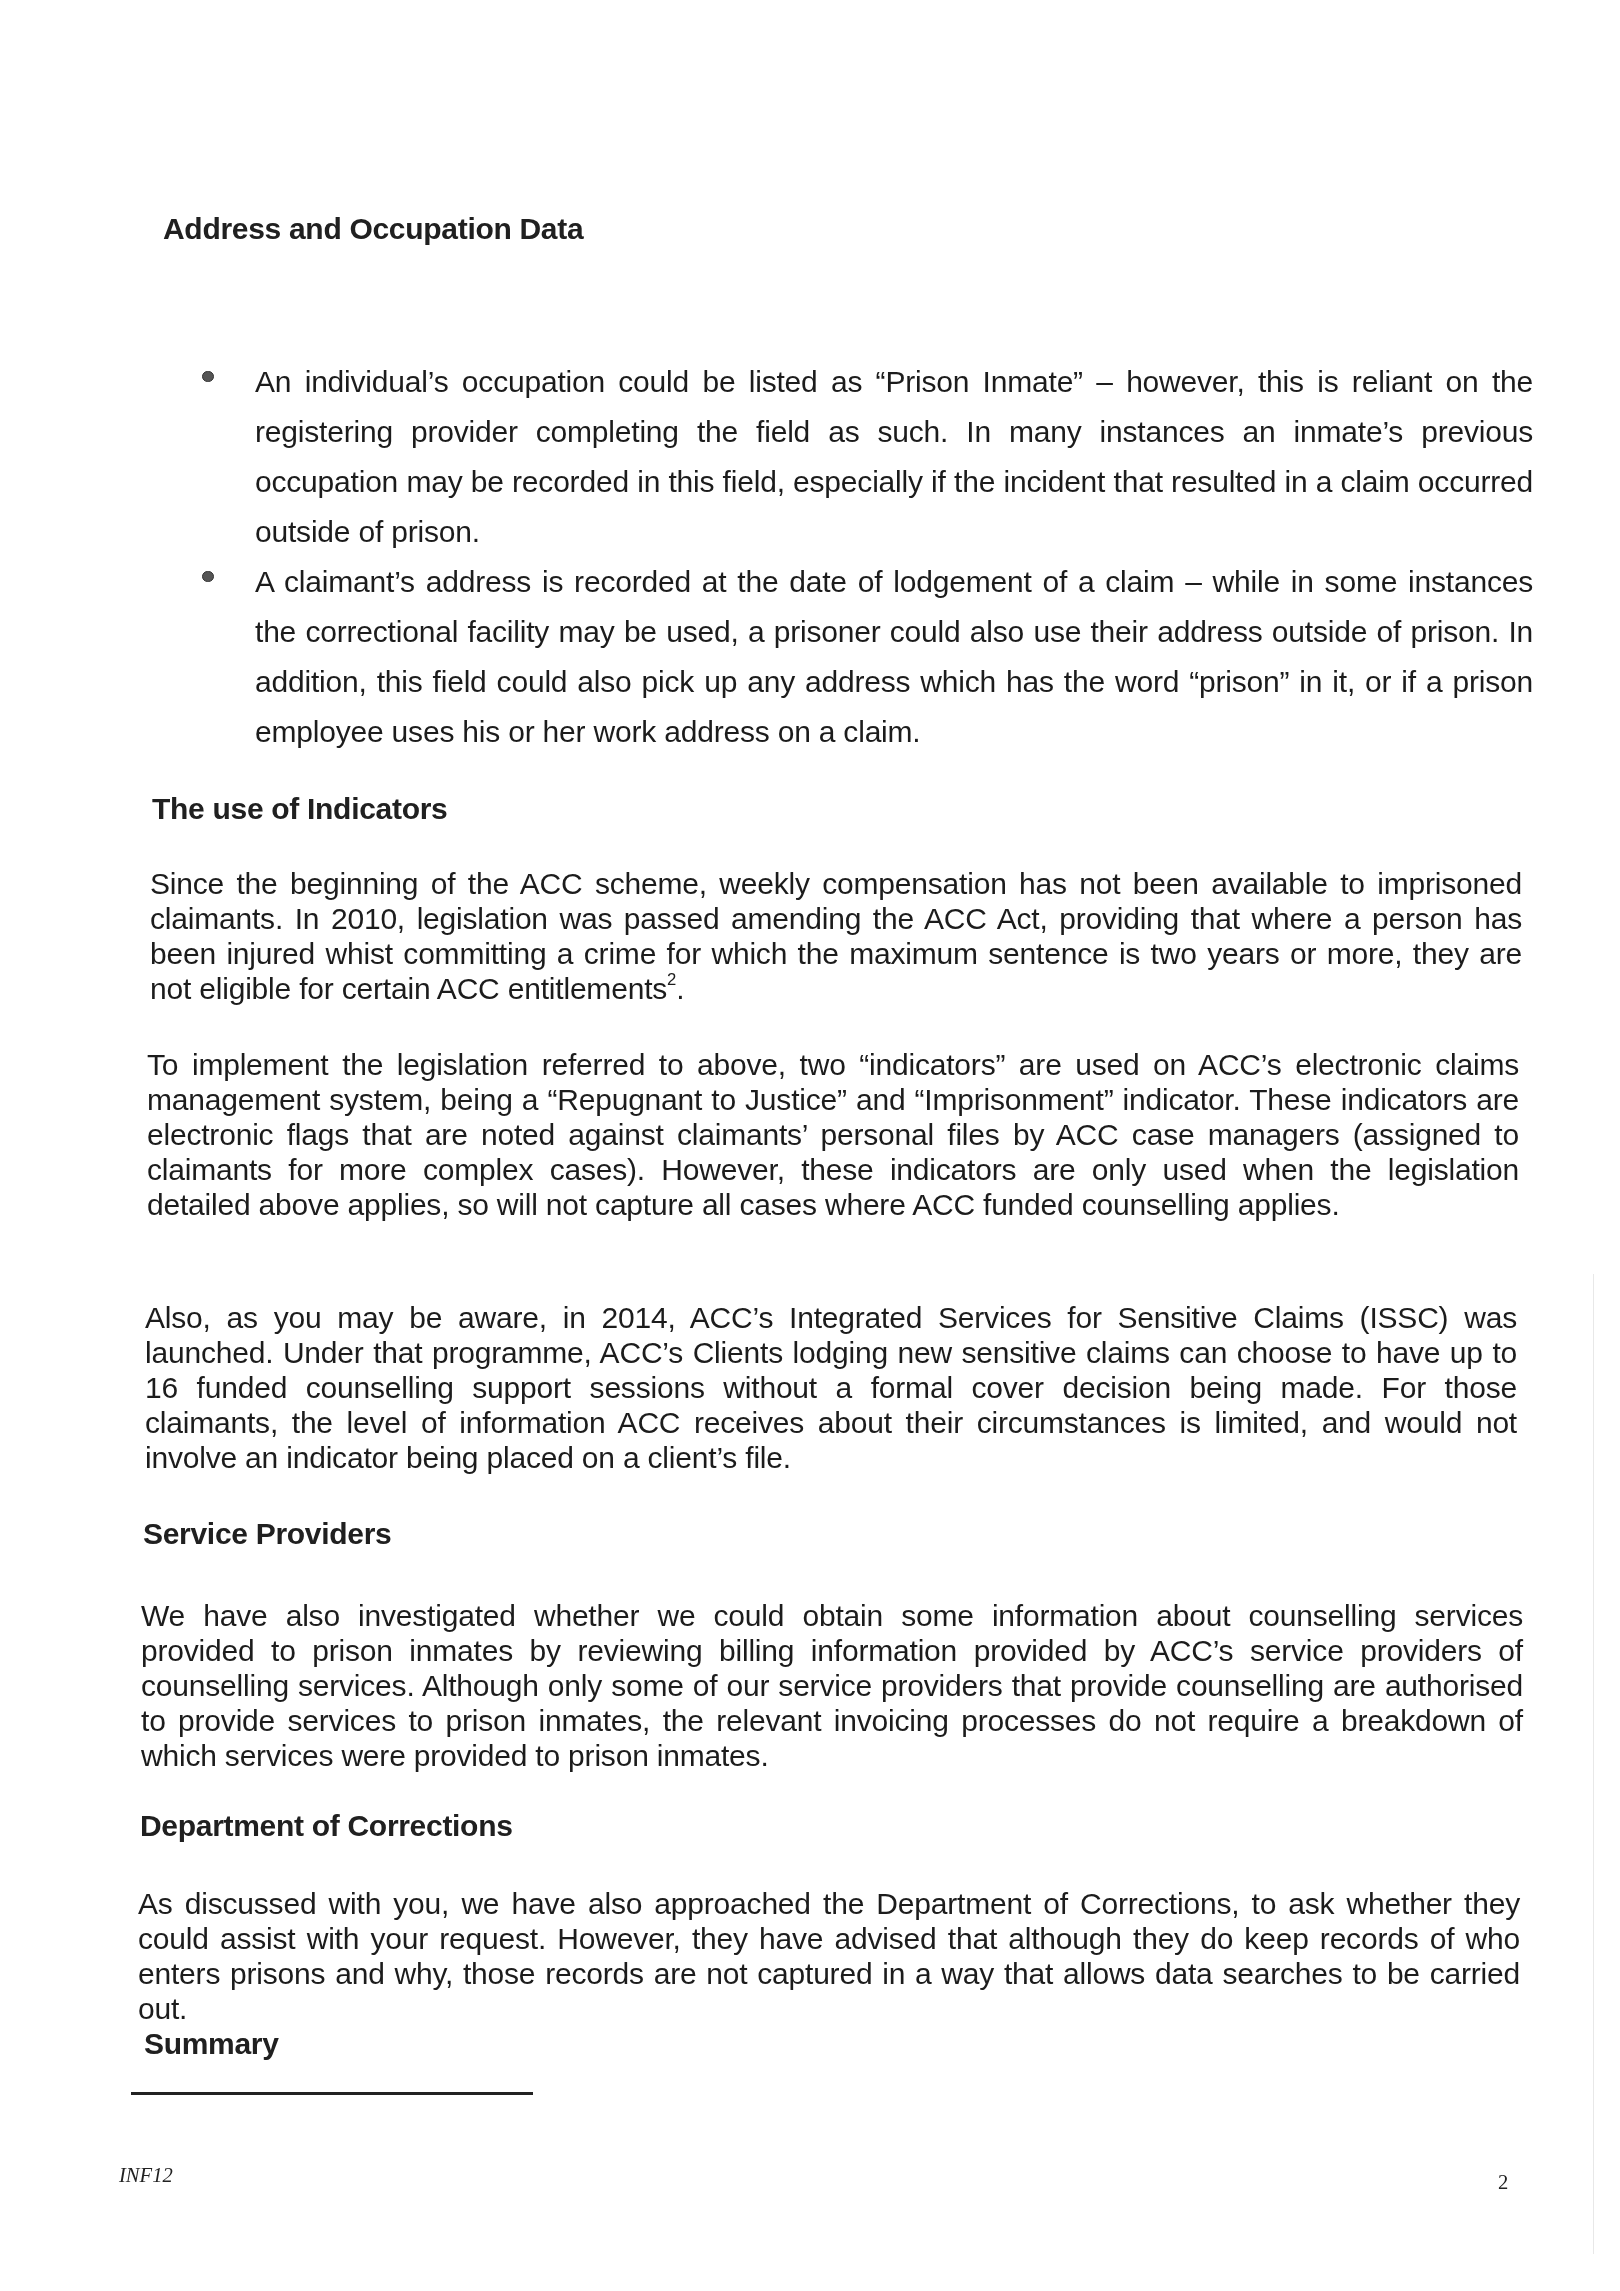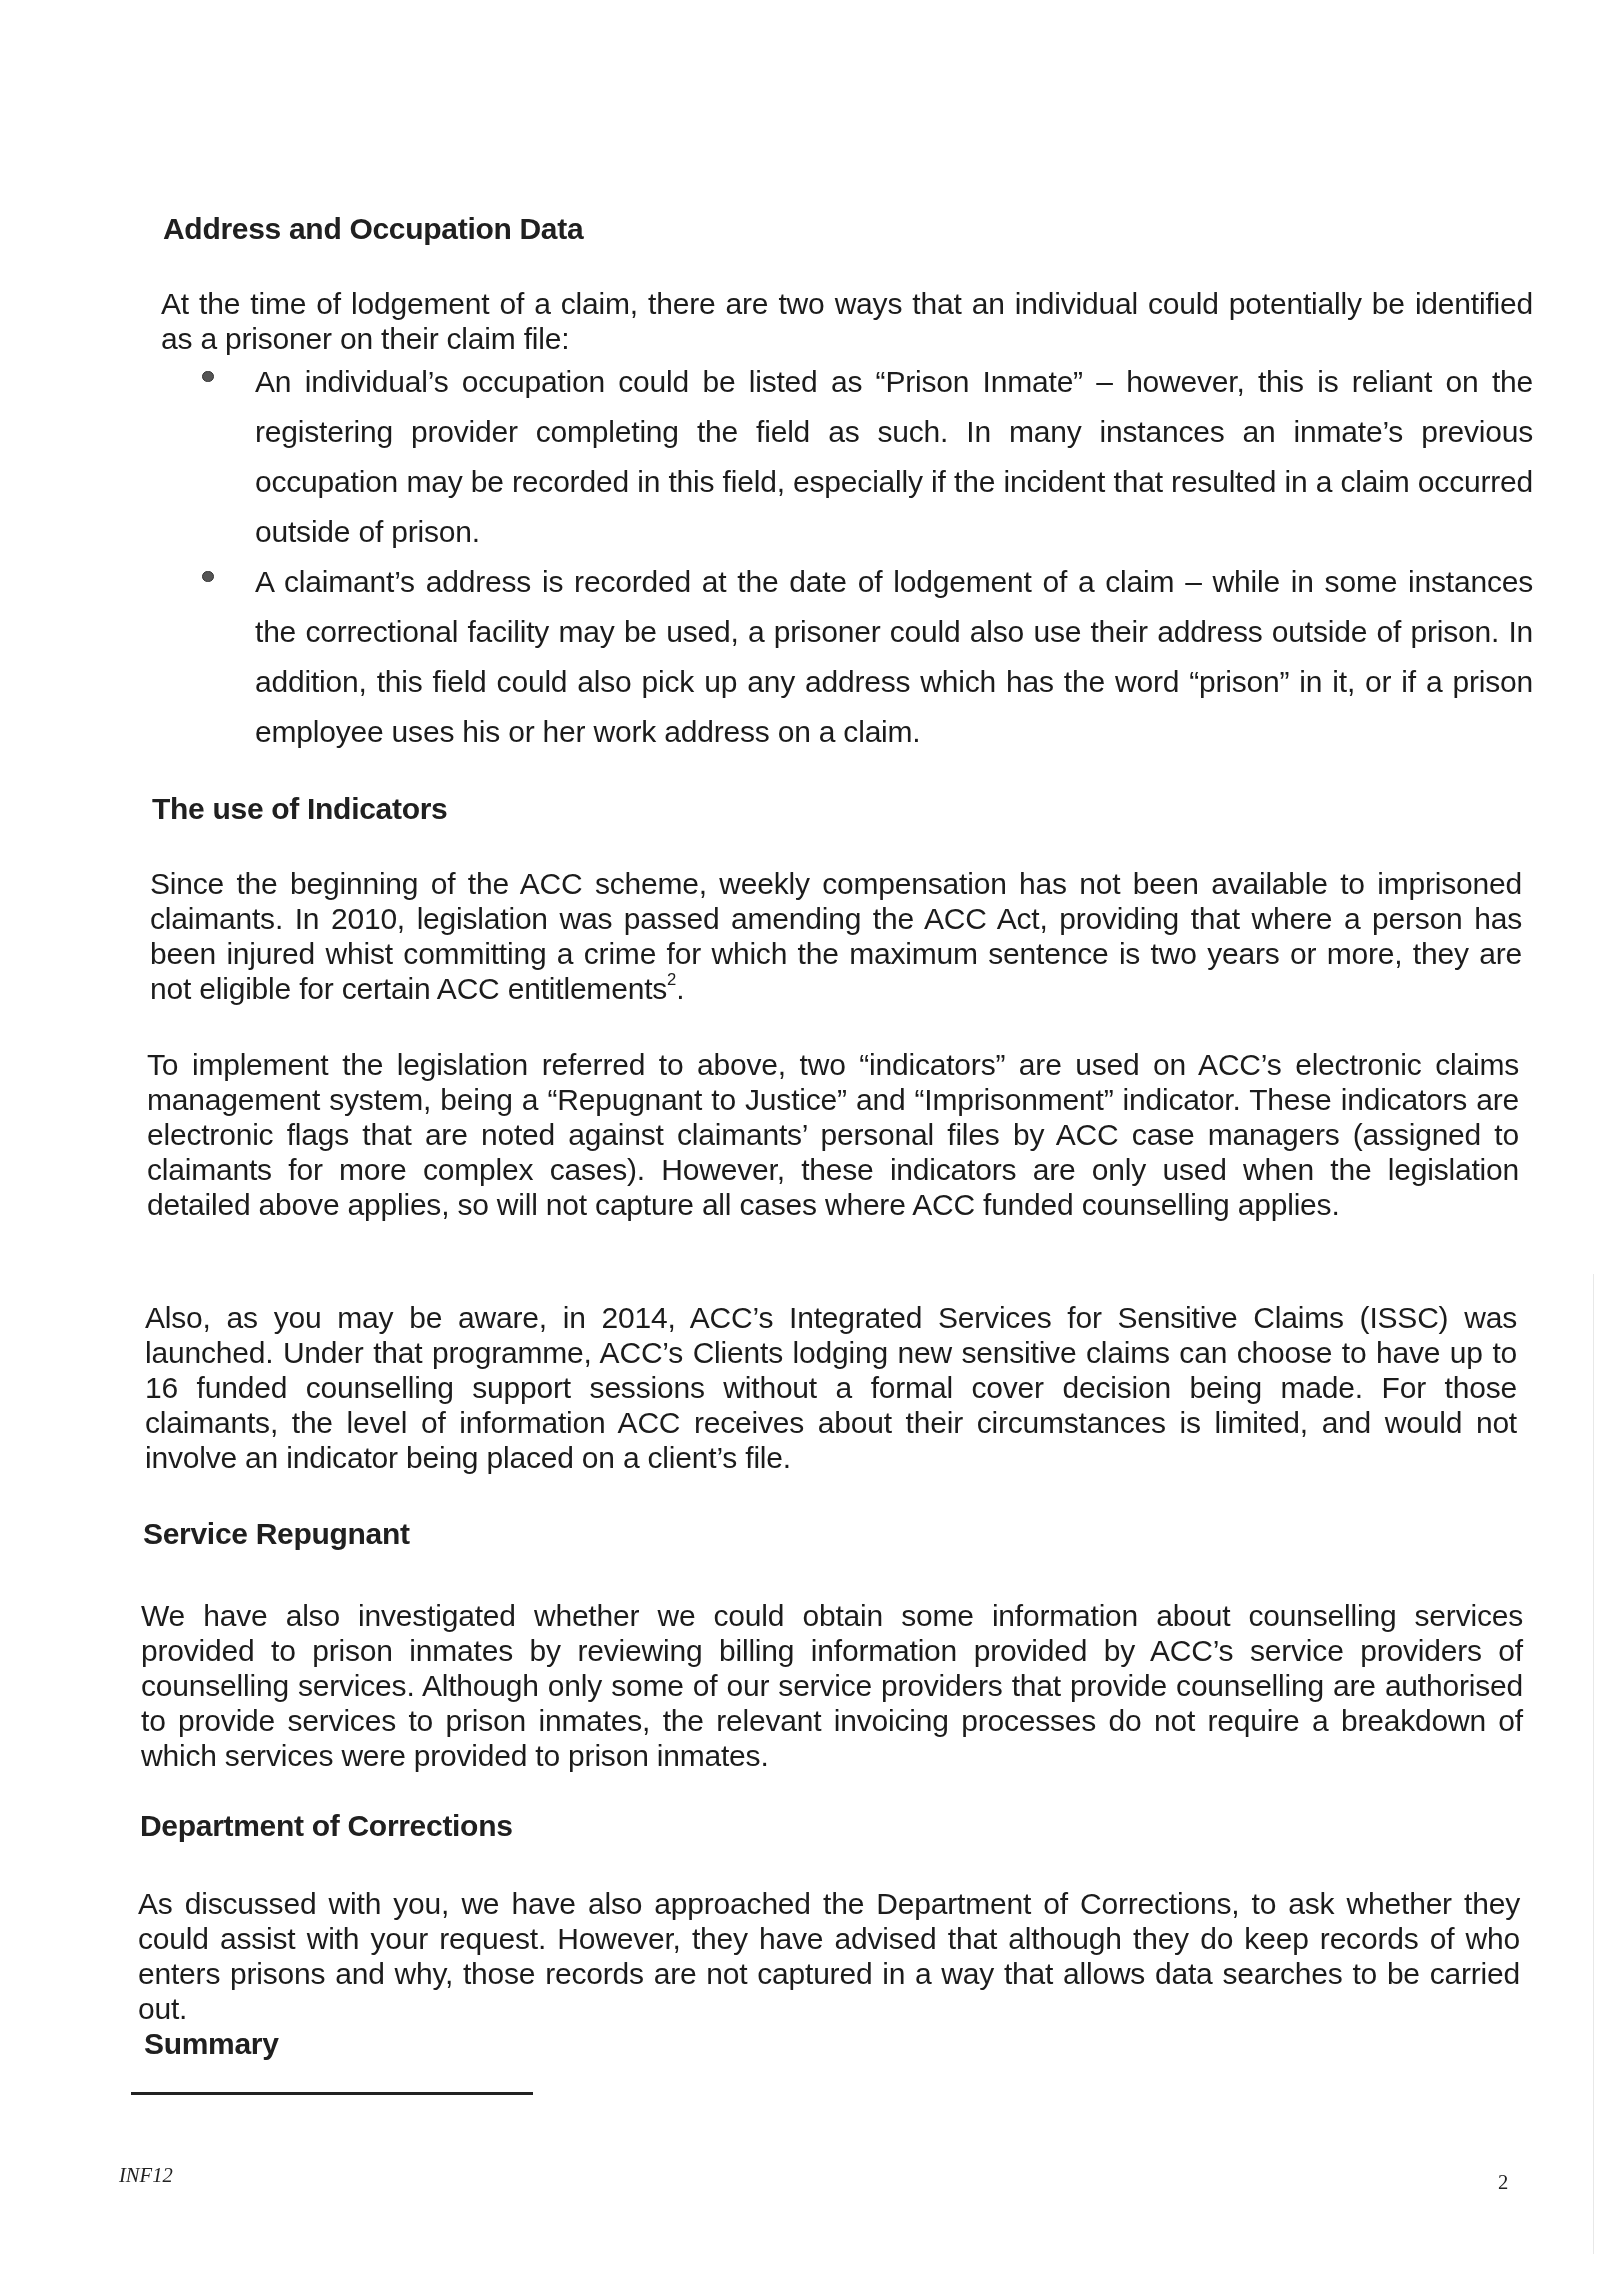--- a/index.html
+++ b/index.html
@@ -48,21 +48,20 @@
   }
   sup.fn { font-size: 16.7px; vertical-align: 13.7px; line-height: 0; }
 </style>
 </head>
 <body>
 
 <div class="page">
 
   <div class="h" style="left:163px; top:212px;text-align:right;">Address and Occupation Data</div>
 
-  <div class="p last" style="left:161px; top:286px; width:1372px;">At the time of lodgement of a claim, there are two ways that an individual could potentially be identified as a prisoner on their claim file:</div>
 
   <ul class="bullets" style="left:161px; top:357px; width:1372px;">
     <li class="last" style="text-align-last:left;">
       <span class="dot"></span>
       <span>An individual’s occupation could be listed as “Prison Inmate” – however, this is reliant on the registering provider completing the field as such.  In many instances an inmate’s previous occupation may be recorded in this field, especially if the incident that resulted in a claim occurred outside of prison.</span>
     </li>
     <li style="text-align-last:left;">
       <span class="dot"></span>
       <span>A claimant’s address is recorded at the date of lodgement of a claim – while in some instances the correctional facility may be used, a prisoner could also use their address outside of prison. In addition, this field could also pick up any address which has the word “prison” in it, or if a prison employee uses his or her work address on a claim.</span>
     </li>
@@ -72,21 +71,21 @@
   <div class="h" style="left:152px; top:792px;">The use of Indicators</div>
 
   <div class="p last" style="left:150px; top:866px; width:1372px;">
     <span>Since the beginning of the ACC scheme, weekly compensation has not been available to imprisoned claimants.  In  2010, legislation was passed amending the ACC Act, providing that where a person has been injured whist committing a crime for which the maximum sentence is two years or more, they are not eligible for certain ACC entitlements</span><sup class="fn">2</sup><span>.</span>
   </div>
 
   <div class="p last" style="left:147px; top:1047px; width:1372px;">To implement the legislation referred to above, two “indicators” are used on ACC’s electronic claims management system, being a “Repugnant to Justice” and “Imprisonment” indicator. These indicators are electronic flags that are noted against claimants’ personal files by ACC case managers (assigned to claimants for more complex cases).  However, these indicators are only used when the legislation detailed above applies, so will not capture all cases where ACC funded counselling applies.</div>
 
   <div class="p last" style="left:145px; top:1300px; width:1372px;">Also, as you may be aware, in 2014, ACC’s Integrated Services for Sensitive Claims (ISSC) was launched. Under that programme, ACC’s Clients lodging new sensitive claims can choose to have up to 16 funded counselling support sessions without a formal cover decision being made. For those claimants, the level of information ACC receives about their circumstances is limited, and would not involve an indicator being placed on a client’s file.</div>
 
-  <div class="h" style="left:143px; top:1517px;">Service Repugnant</div>
+  <div class="h" style="left:143px; top:1517px;">Service Providers</div>
 
   <div class="p last" style="left:141px; top:1598px; width:1382px;">We have also investigated whether we could obtain some information about counselling services provided to prison inmates by reviewing billing information provided by ACC’s service providers of counselling services.  Although only some of our service providers that provide counselling are authorised to provide services to prison inmates, the relevant invoicing processes do not require a breakdown of which services were provided to prison inmates.</div>
 
   <div class="h" style="left:140px; top:1809px;">Department of Corrections</div>
 
   <div class="p last" style="left:138px; top:1886px; width:1382px;">As discussed with you, we have also approached the Department of Corrections, to ask whether they could assist with your request.  However, they have advised that although they do keep records of who enters prisons and why, those records are not captured in a way that allows data searches to be carried out.</div>
 
   <div class="h" style="left:144px; top:2027px;">Summary</div>
 
   <div class="footnote-rule"></div>

